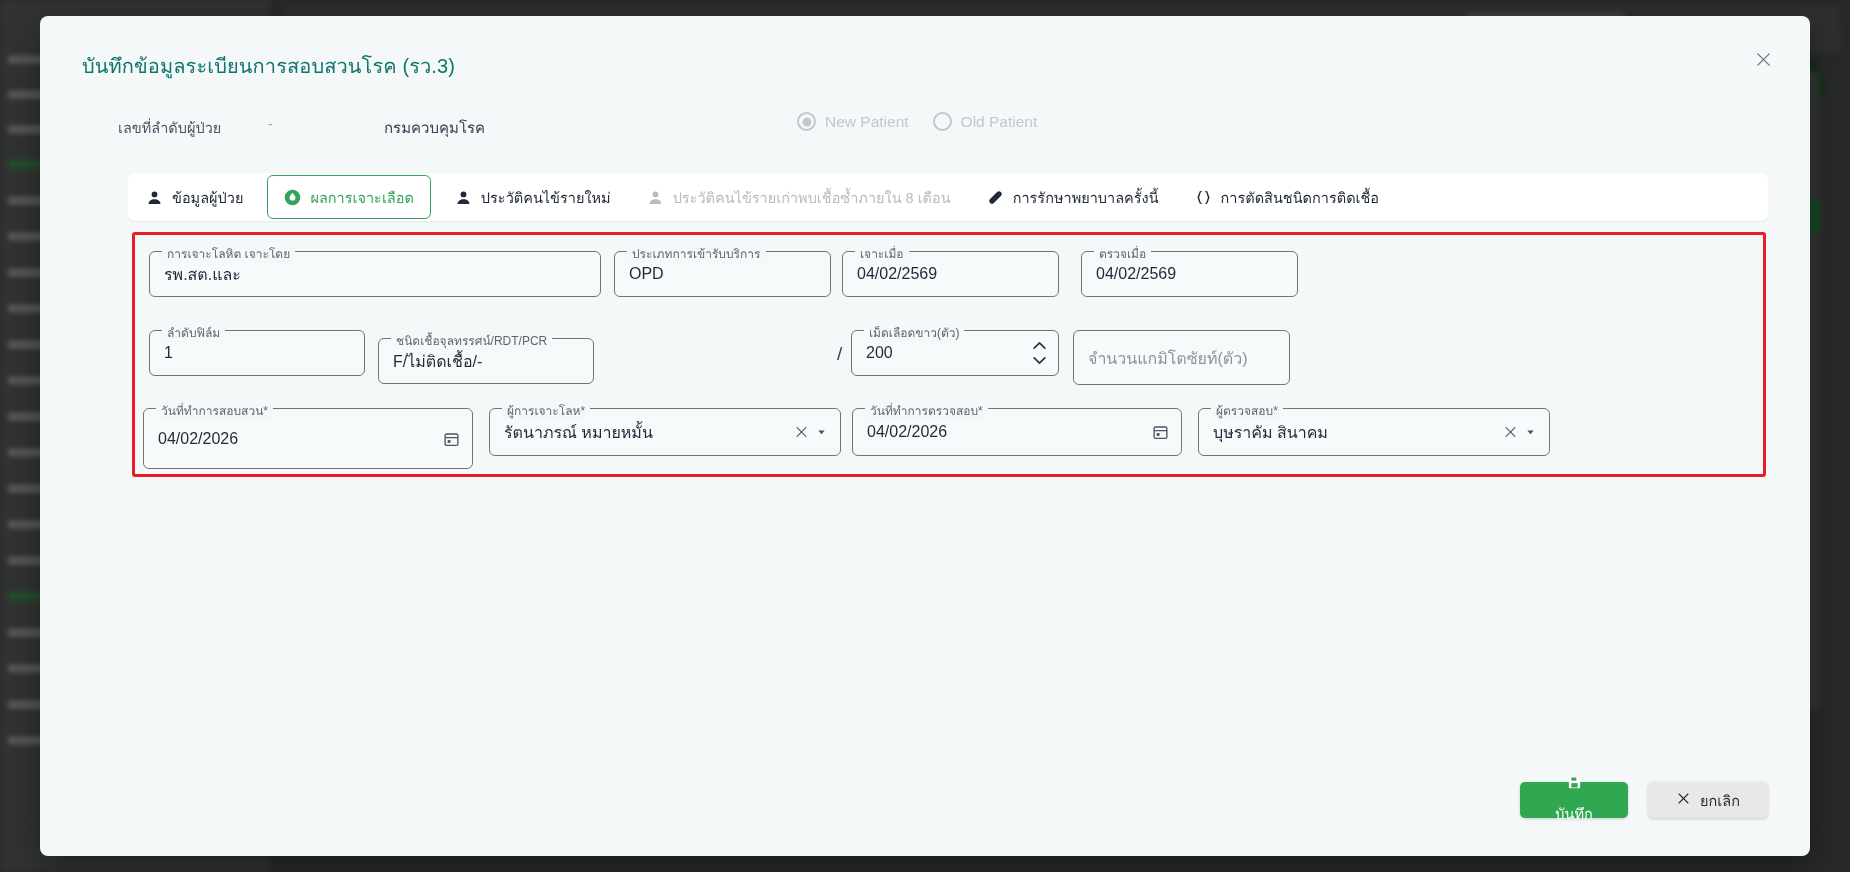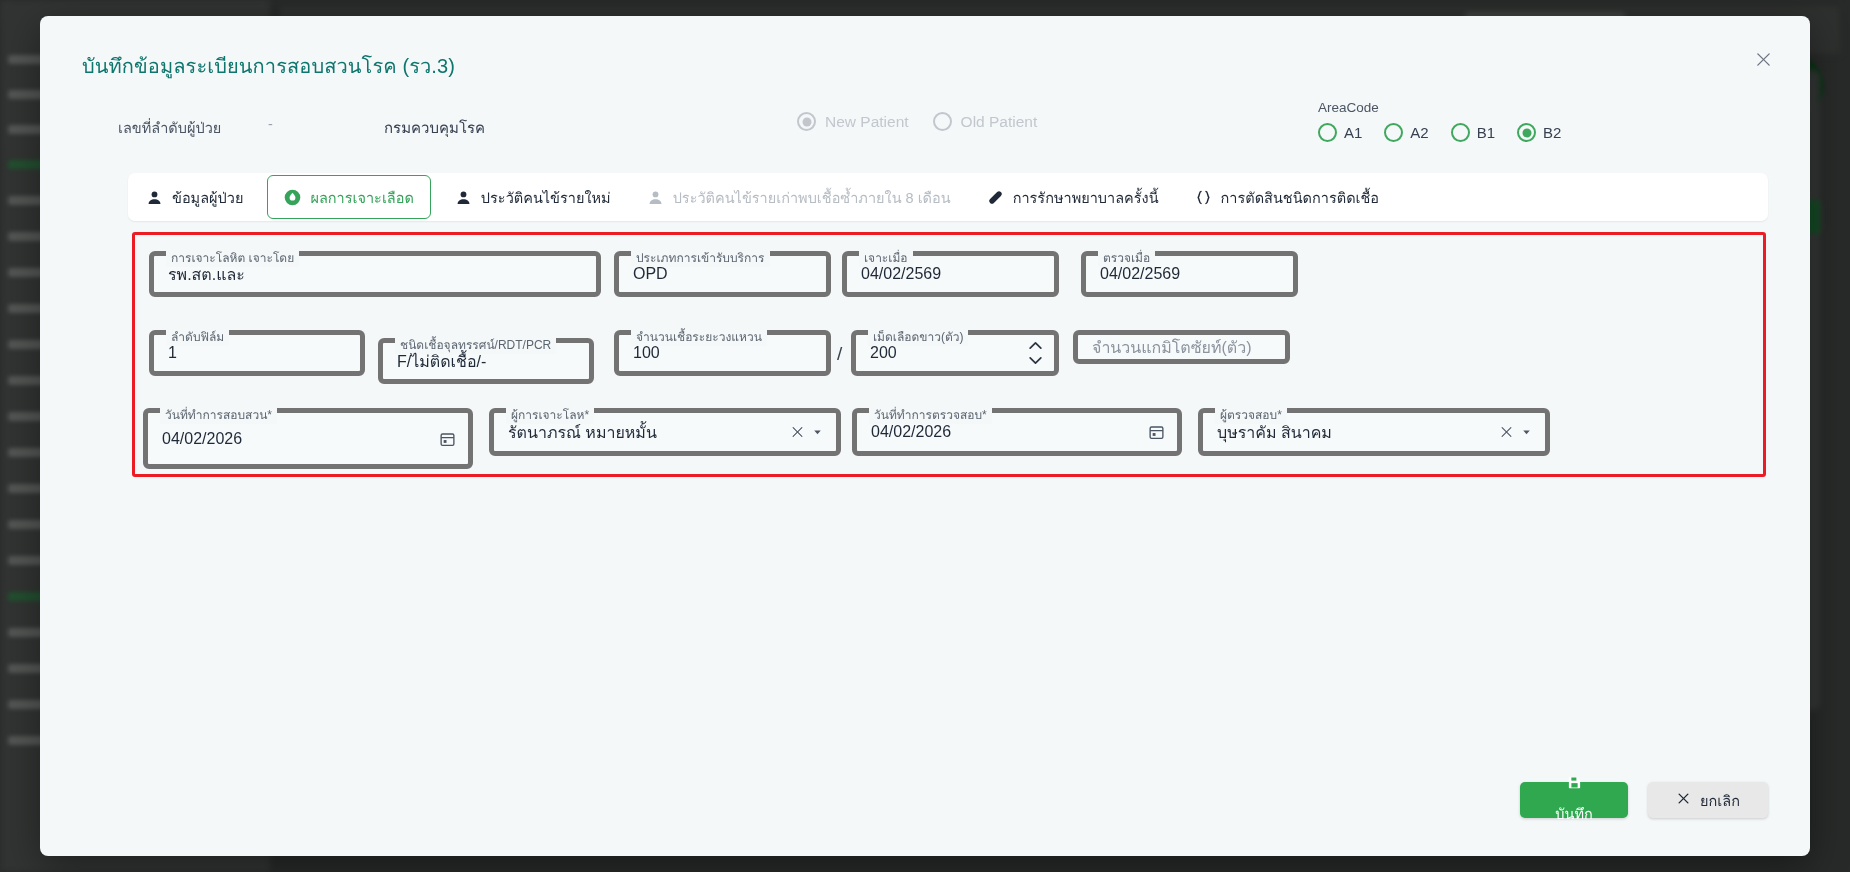--- a/index.html
+++ b/index.html
@@ -199,21 +199,21 @@
     position: absolute;
     left: 92px; top: 216px;
     width: 1634px; height: 245px;
     border: 3px solid #ec1c24;
     border-radius: 3px;
   }
 
   
   .field {
     position: absolute;
-    border: 5px solid #737373;
+    border: 1px solid #737373;
     border-radius: 6px;
     background: #f7fafb;
   }
   .field .legend {
     position: absolute;
     left: 12px; top: -8px;
     padding: 0 5px;
     background: #f5f8f9;
     font-size: 12px;
     color: #5b6570;
@@ -330,41 +330,20 @@
       <div class="radio-row">
         <span class="radio checked"></span>
         <span class="rlabel">New Patient</span>
       </div>
       <div class="radio-row">
         <span class="radio"></span>
         <span class="rlabel">Old Patient</span>
       </div>
     </div>
 
-    <div class="areacode-wrap">
-      <div class="areacode-title">AreaCode</div>
-      <div class="area-radios">
-        <div class="area-item">
-          <span class="radio"></span>
-          <span class="rlabel">A1</span>
-        </div>
-        <div class="area-item">
-          <span class="radio"></span>
-          <span class="rlabel">A2</span>
-        </div>
-        <div class="area-item">
-          <span class="radio"></span>
-          <span class="rlabel">B1</span>
-        </div>
-        <div class="area-item">
-          <span class="radio checked"></span>
-          <span class="rlabel">B2</span>
-        </div>
-      </div>
-    </div>
   </div>
 
   <div id="tabbar">
 
     <div class="tab">
       <span class="ticon">
         <svg viewBox="0 0 24 24" fill="#1f2937">
             <circle cx="12" cy="7.6" r="4.1"></circle>
             <path d="M3.6 21c0-4.3 3.8-6.7 8.4-6.7s8.4 2.4 8.4 6.7z"></path>
           </svg>
@@ -447,41 +426,37 @@
     <div class="field" style="left:14px;  top:95px; width:216px; height:46px;">
       <span class="legend">ลำดับฟิล์ม</span>
       <span class="val">1</span>
     </div>
 
     <div class="field" style="left:243px; top:95px; width:216px; height:46px;margin-top:8px;">
       <span class="legend">ชนิดเชื้อจุลทรรศน์/RDT/PCR</span>
       <span class="val">F/ไม่ติดเชื้อ/-</span>
     </div>
 
-    <div class="field" style="left:479px; top:95px; width:217px; height:46px;">
-      <span class="legend">จำนวนเชื้อระยะวงแหวน</span>
-      <span class="val">100</span>
-    </div>
 
     <span class="slash" style="left:702px; top:108px;">/</span>
 
     <div class="field" style="left:716px; top:95px; width:208px; height:46px;">
       <span class="legend">เม็ดเลือดขาว(ตัว)</span>
       <span class="val">200</span>
       <span class="spinner">
         <svg width="13" height="8" viewBox="0 0 14 9" fill="none" stroke="currentColor" stroke-width="1.9" stroke-linecap="round" stroke-linejoin="round">
             <polyline points="1,7.5 7,1.5 13,7.5"></polyline>
           </svg>
         <svg width="13" height="8" viewBox="0 0 14 9" fill="none" stroke="currentColor" stroke-width="1.9" stroke-linecap="round" stroke-linejoin="round">
             <polyline points="1,1.5 7,7.5 13,1.5"></polyline>
           </svg>
       </span>
     </div>
 
-    <div class="field plain" style="left:938px; top:95px; width:217px; height:34px;">
+    <div class="field plain" style="left:938px; top:95px; width:217px; height:55px;">
       <span class="val placeholder">จำนวนแกมิโตซัยท์(ตัว)</span>
     </div>
 
     <div class="field" style="left:8px;   top:173px; width:330px; height:61px;">
       <span class="legend">วันที่ทำการสอบสวน*</span>
       <span class="val">04/02/2026</span>
       <span class="adorn">
         <svg width="17" height="17" viewBox="0 0 24 24" fill="none" stroke="currentColor" stroke-width="1.9">
           <rect x="3" y="5" width="18" height="16" rx="2"></rect>
             <line x1="3" y1="10" x2="21" y2="10"></line>

